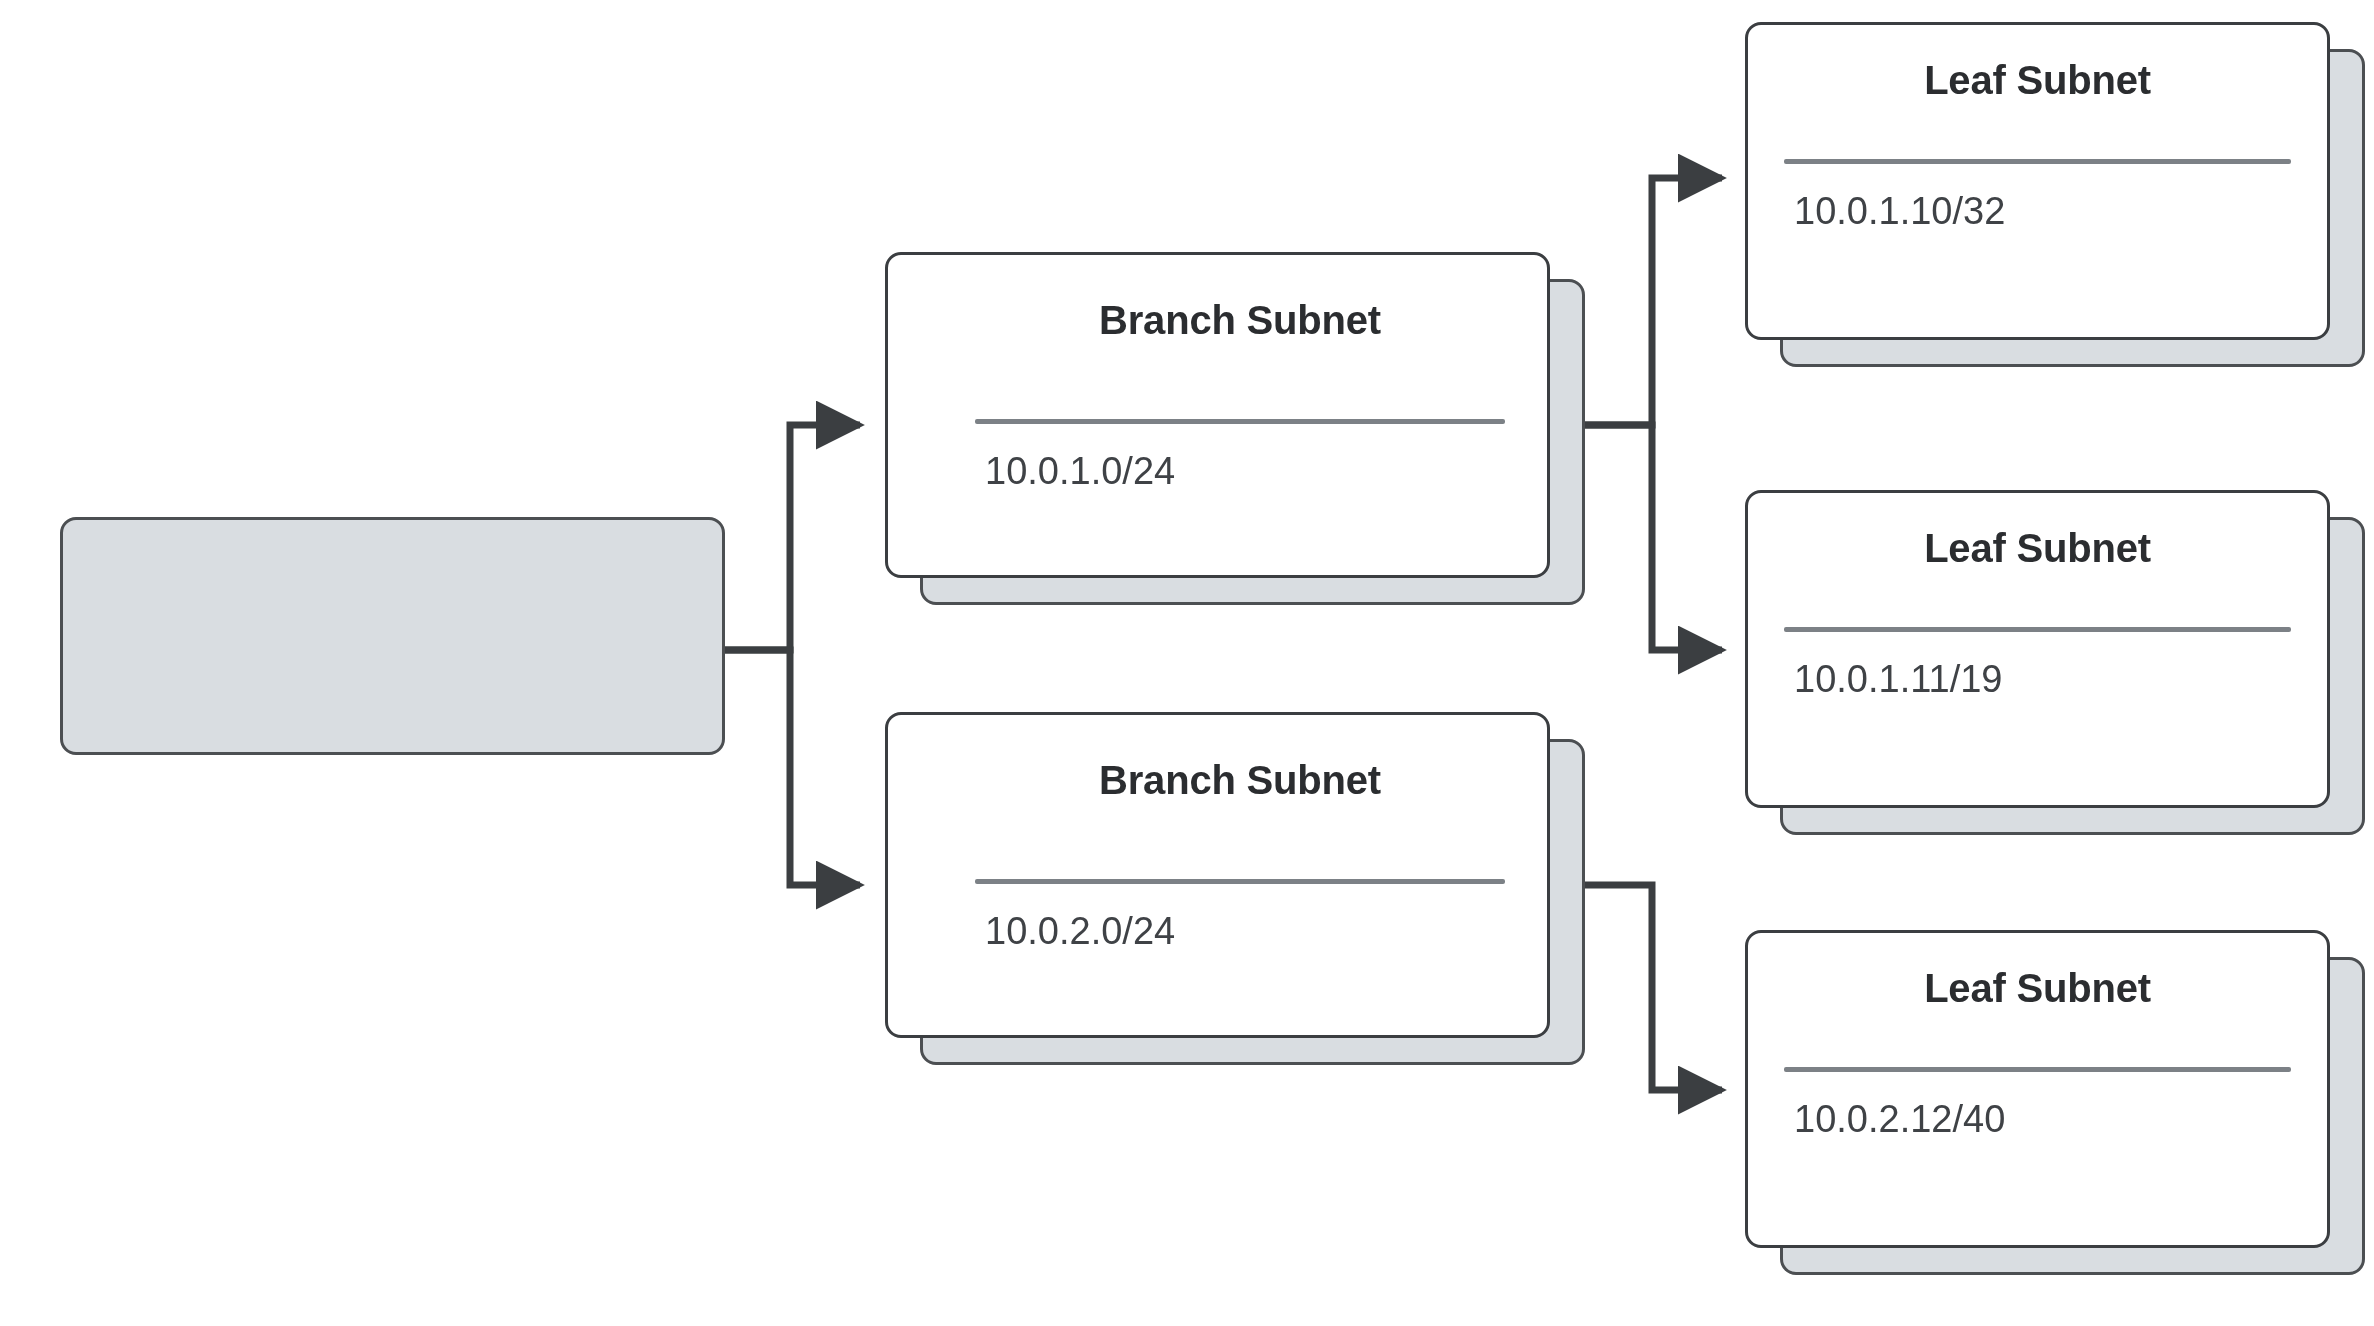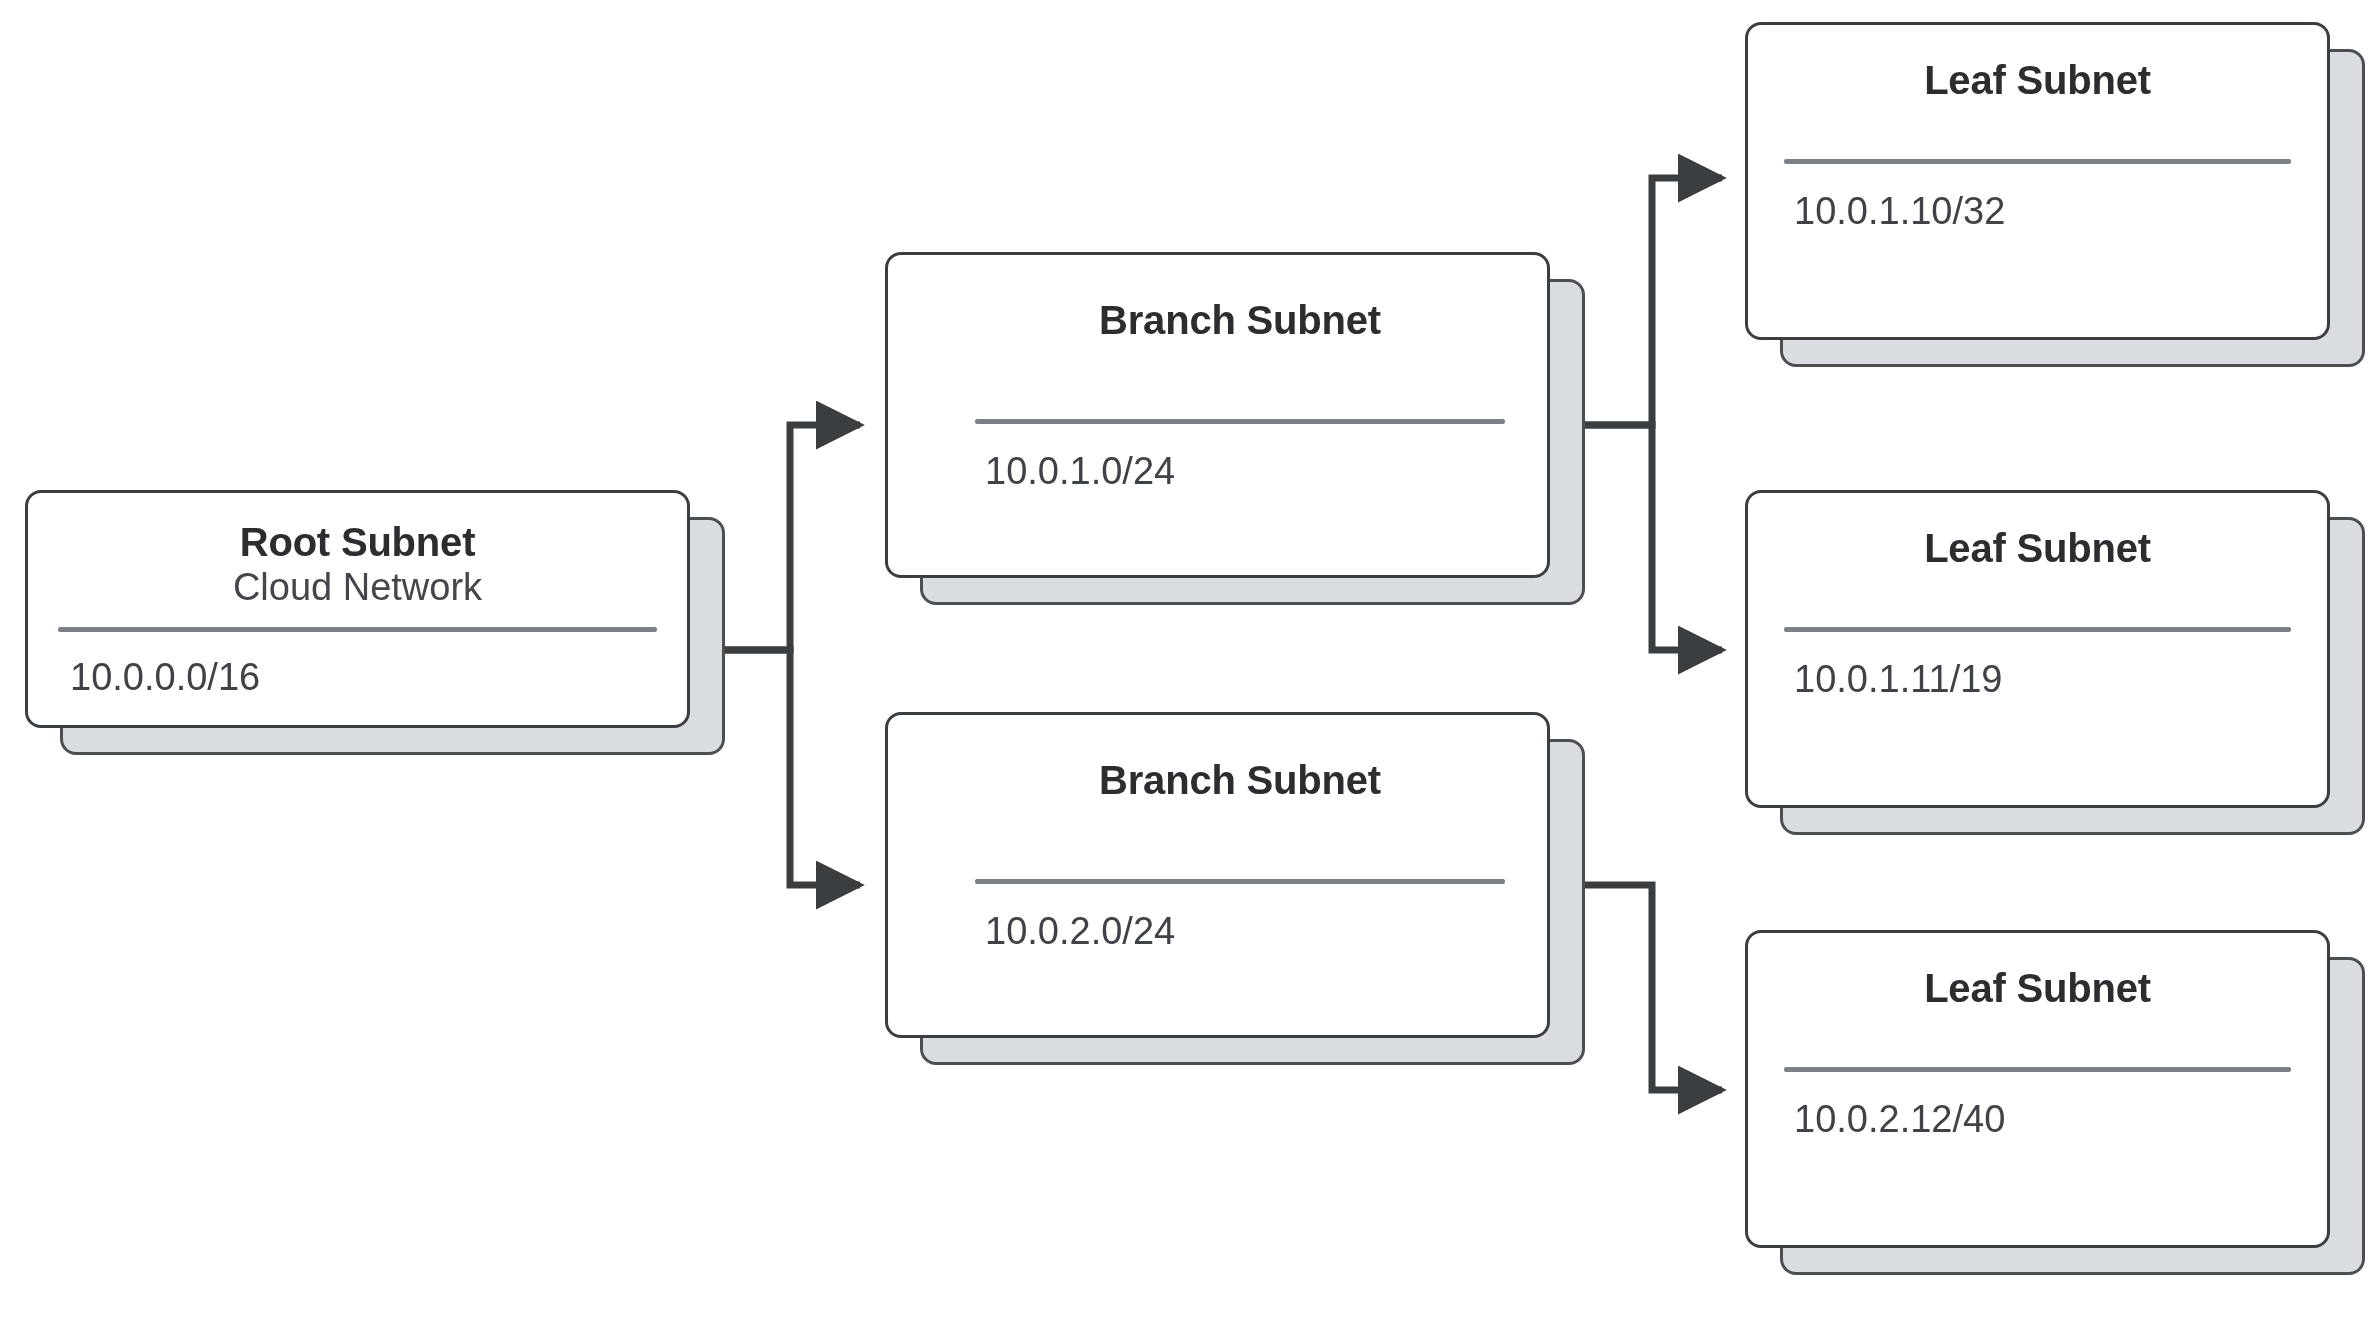--- a/index.html
+++ b/index.html
@@ -135,26 +135,20 @@
 
     <path d="M 1560 425 L 1652 425 L 1652 178 L 1722 178" fill="none" stroke="#3b3e41" stroke-width="7" stroke-linecap="butt" stroke-linejoin="miter" marker-end="url(#arrow)"></path>
 
     <path d="M 1560 425 L 1652 425 L 1652 650 L 1722 650" fill="none" stroke="#3b3e41" stroke-width="7" stroke-linecap="butt" stroke-linejoin="miter" marker-end="url(#arrow)"></path>
 
     <path d="M 1560 885 L 1652 885 L 1652 1090 L 1722 1090" fill="none" stroke="#3b3e41" stroke-width="7" stroke-linecap="butt" stroke-linejoin="miter" marker-end="url(#arrow)"></path>
   </svg>
 
   <div class="node node-root">
     <div class="card-back"></div>
-    <div class="card-front">
-      <div class="card-title">Root Subnet</div>
-      <div class="card-subtitle">Cloud Network</div>
-      <div class="card-divider"></div>
-      <div class="card-cidr">10.0.0.0/16</div>
-    </div>
   </div>
 
   <div class="node node-branch1">
     <div class="card-back"></div>
     <div class="card-front">
       <div class="card-title">Branch Subnet</div>
       <div class="card-divider"></div>
       <div class="card-cidr">10.0.1.0/24</div>
     </div>
   </div>

